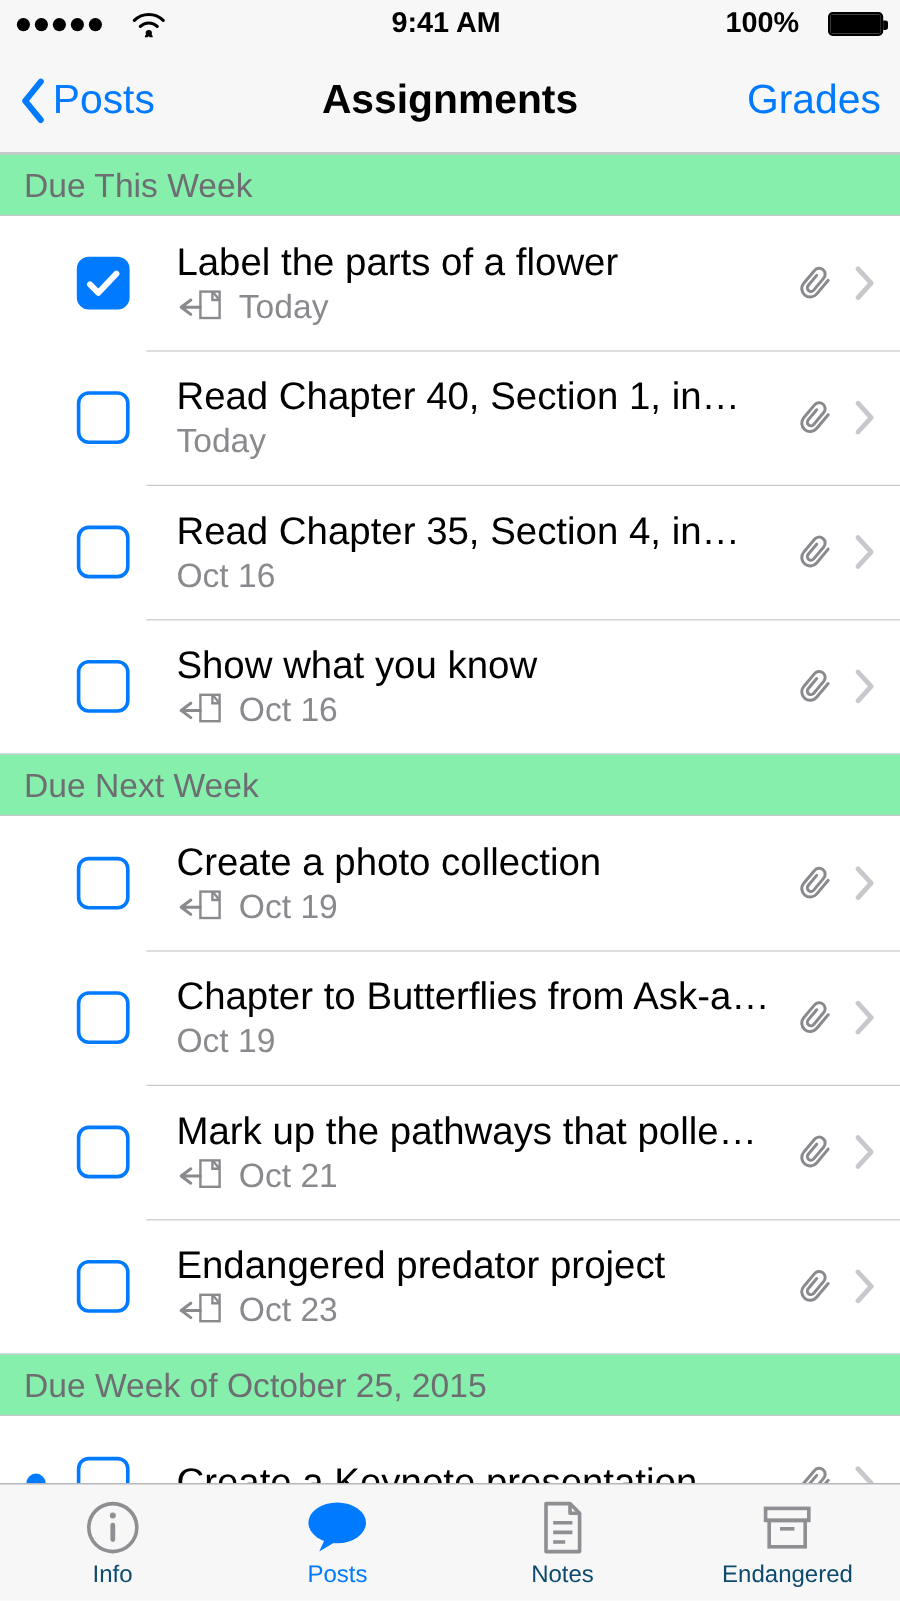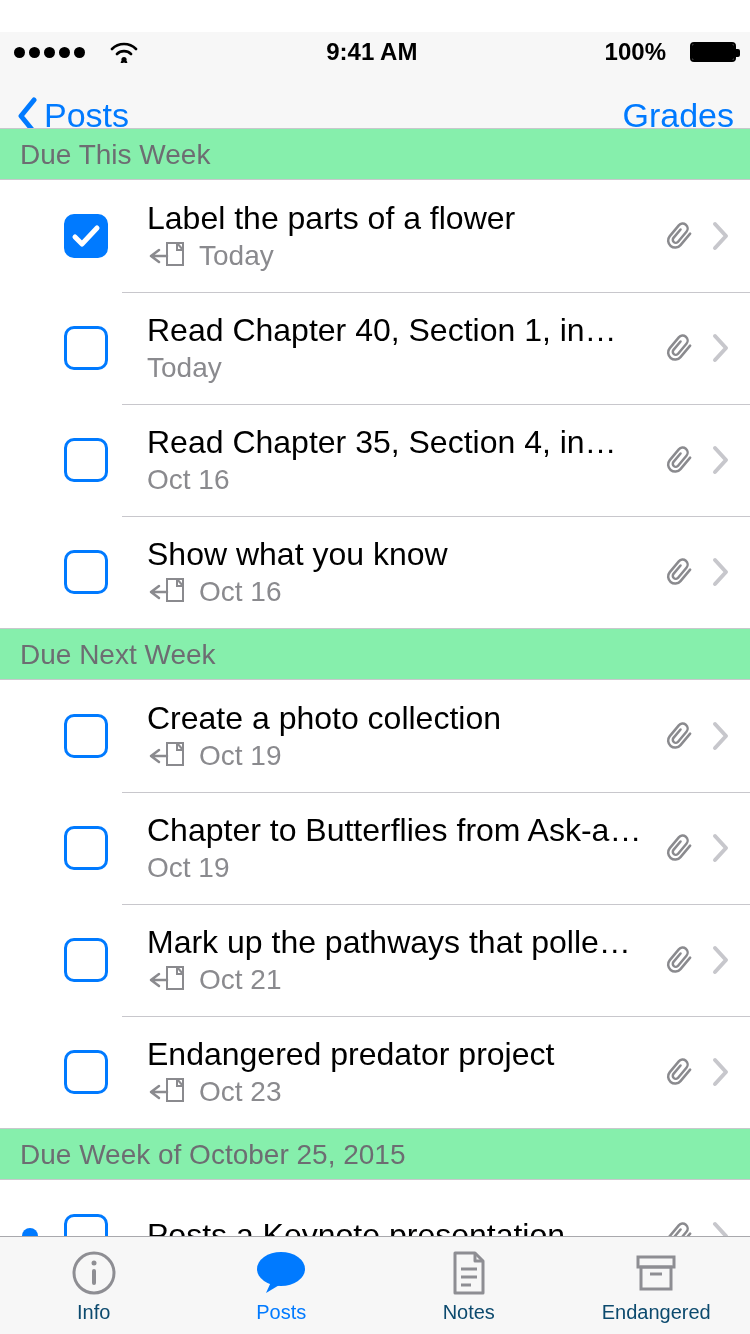--- a/index.html
+++ b/index.html
@@ -17,21 +17,20 @@
   
   .status-bar {
     height: 40px;
     display: flex;
     align-items: center;
     justify-content: space-between;
     padding: 0 14px;
     font-size: 24px;
     font-weight: 600;
     background: #f7f7f7;
-    margin-top: 32px;
   }
   .status-left, .status-right { display: flex; align-items: center; gap: 24px; }
   .signal-dots { display: flex; gap: 4px; align-items: center; }
   .signal-dots span { width: 11px; height: 11px; border-radius: 50%; background: #000; }
   .wifi-icon svg { display:block; }
   .battery { display:flex; align-items:center; gap:4px; }
   .battery-body { width: 46px; height: 20px; border: 2px solid #000; border-radius: 4px; position:relative; }
   .battery-body::after { content:""; position:absolute; right:-6px; top:5px; width:4px; height:8px; background:#000; border-radius:0 2px 2px 0; }
   .battery-fill { background:#000; width:100%; height:100%; border-radius:2px; }
   .status-time { font-weight:600; }
@@ -184,20 +183,21 @@
   </div>
 </div>
 
 <div class="nav-bar">
   <div class="nav-back">
     <svg width="22" height="38" viewBox="0 0 22 38">
         <polyline points="18,3 5,19 18,35" fill="none" stroke="#007aff" stroke-width="5" stroke-linecap="round" stroke-linejoin="round"></polyline>
       </svg>
     <span>Posts</span>
   </div>
+  <div class="nav-title">Assignments</div>
   <div class="nav-right">Grades</div>
 </div>
 
 <div class="content" id="content">
     <div class="section-header">Due This Week</div>
     <div>
       <div class="row">
         <div class="checkbox checked">
           <svg width="30" height="24" viewBox="0 0 30 24">
             <polyline points="4,13 11,20 26,4" fill="none" stroke="#fff" stroke-width="5" stroke-linecap="round" stroke-linejoin="round"></polyline>
@@ -402,21 +402,21 @@
           </span>
         </div>
       </div>
     </div>
     <div class="section-header">Due Week of October 25, 2015</div>
     <div>
       <div class="row">
         <div class="unread-dot"></div>
         <div class="checkbox"></div>
         <div class="row-body">
-          <div class="row-title">Posts a Keynote presentation…</div>
+          <div class="row-title">Create a Keynote presentation…</div>
           <div class="row-sub">
             <span></span>
           </div>
         </div>
         <div class="row-acc">
           <span class="clip-icon">
             <svg width="30" height="34" viewBox="0 0 30 34">
               <path d="M22 8 L22 23 a7 7 0 0 1 -14 0 L8 9 a5 5 0 0 1 10 0 L18 22 a3 3 0 0 1 -6 0 L12 11" fill="none" stroke="#8a8a8e" stroke-width="2.5" stroke-linecap="round" transform="rotate(40 15 17)"></path>
             </svg>
           </span>

